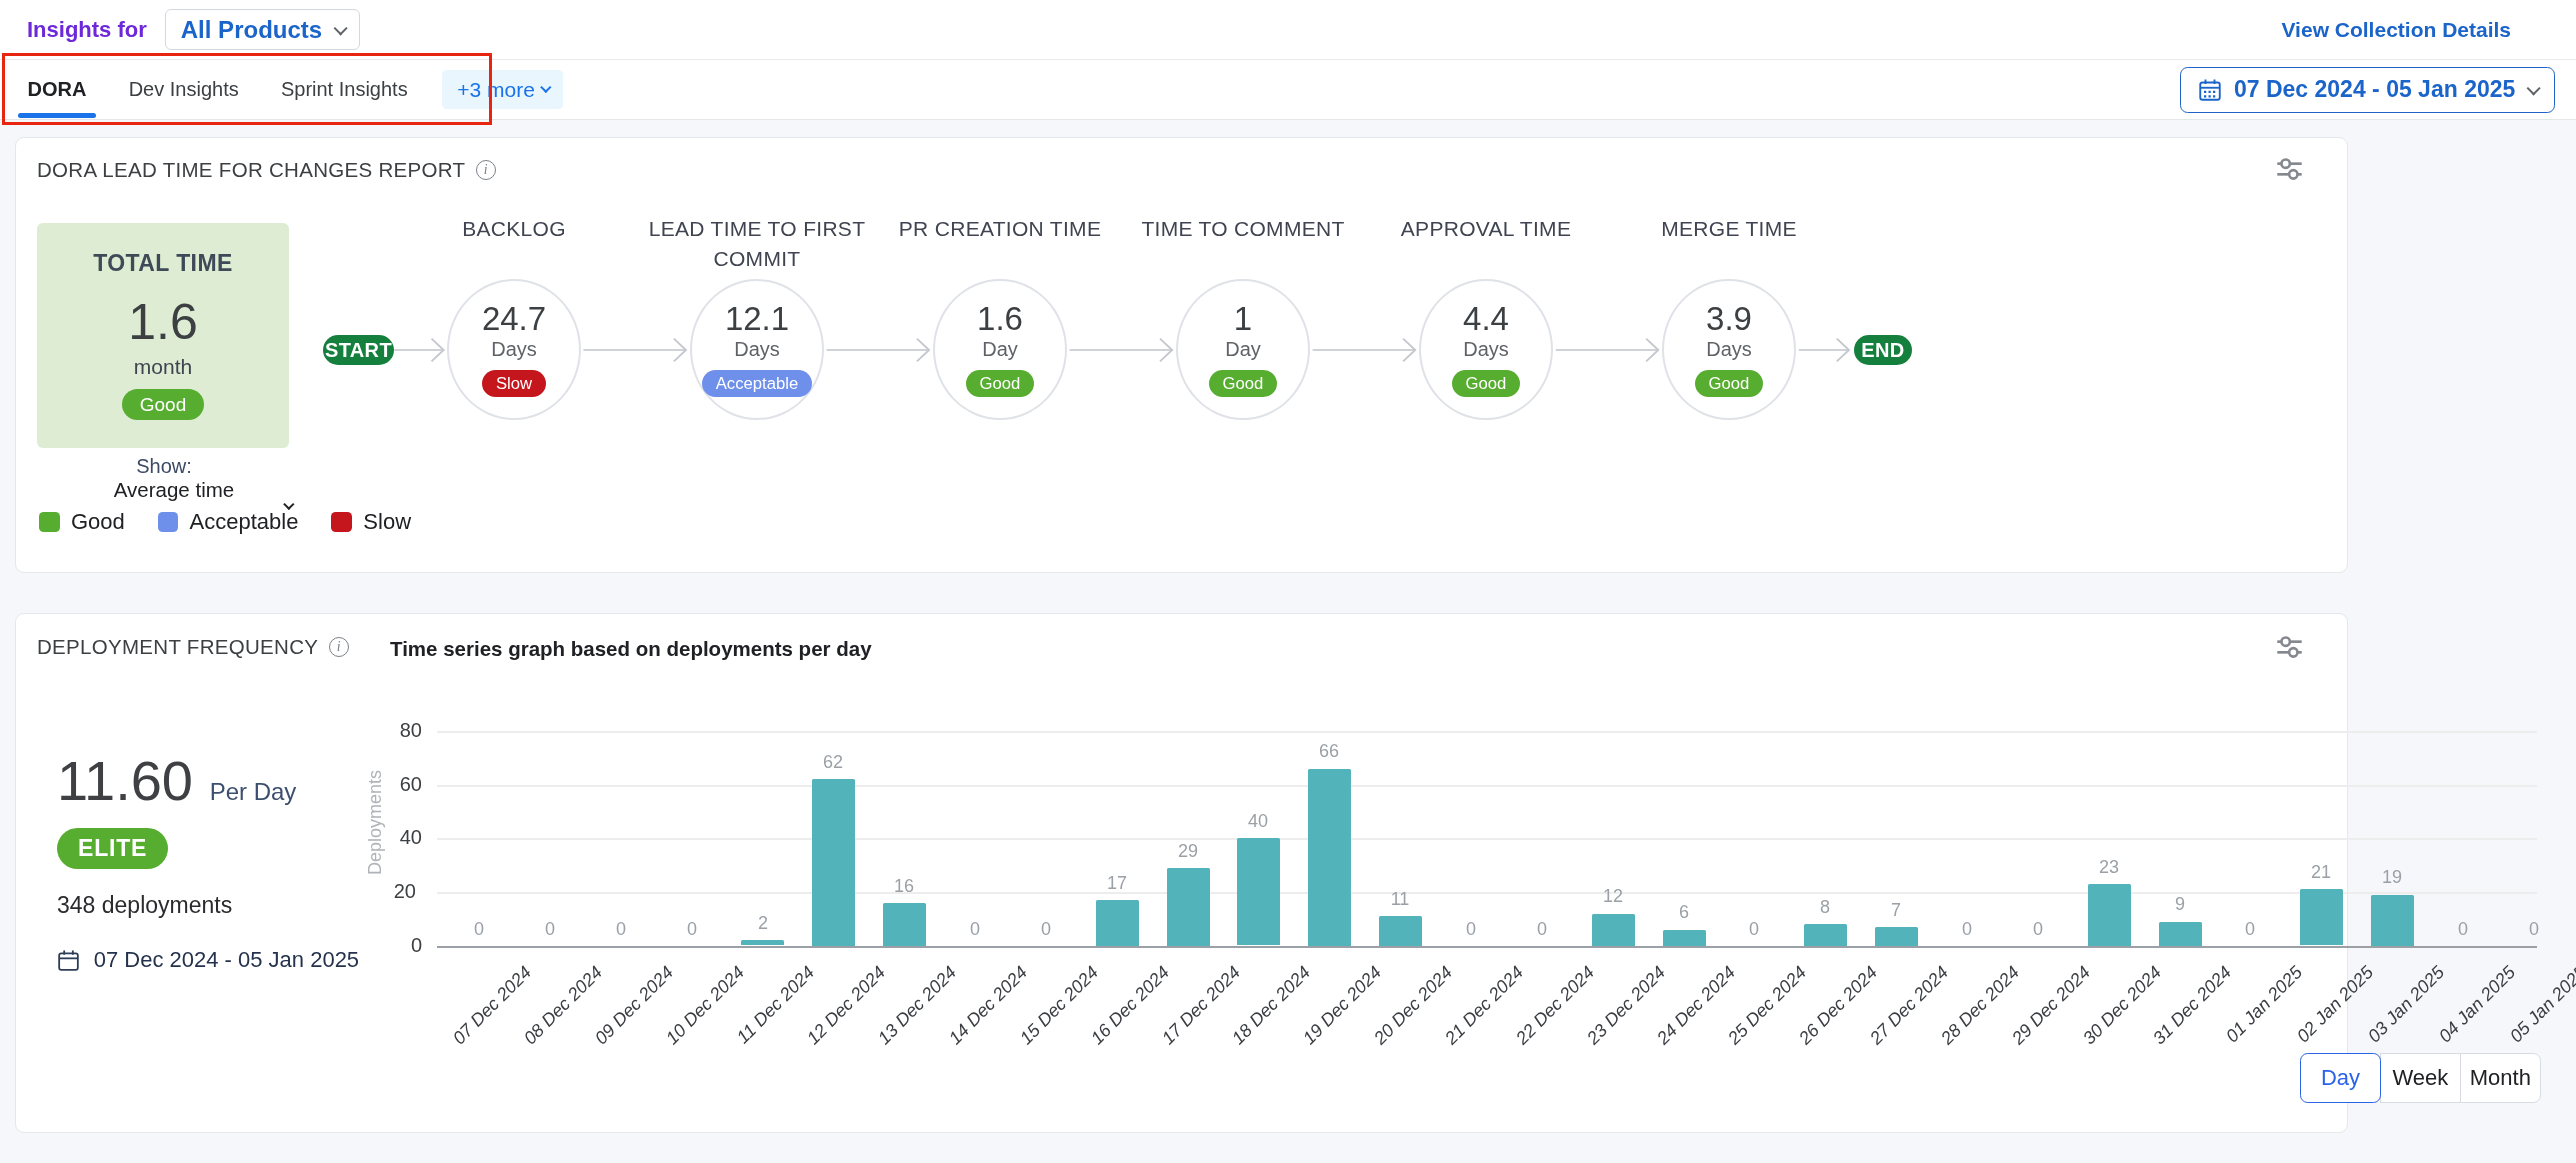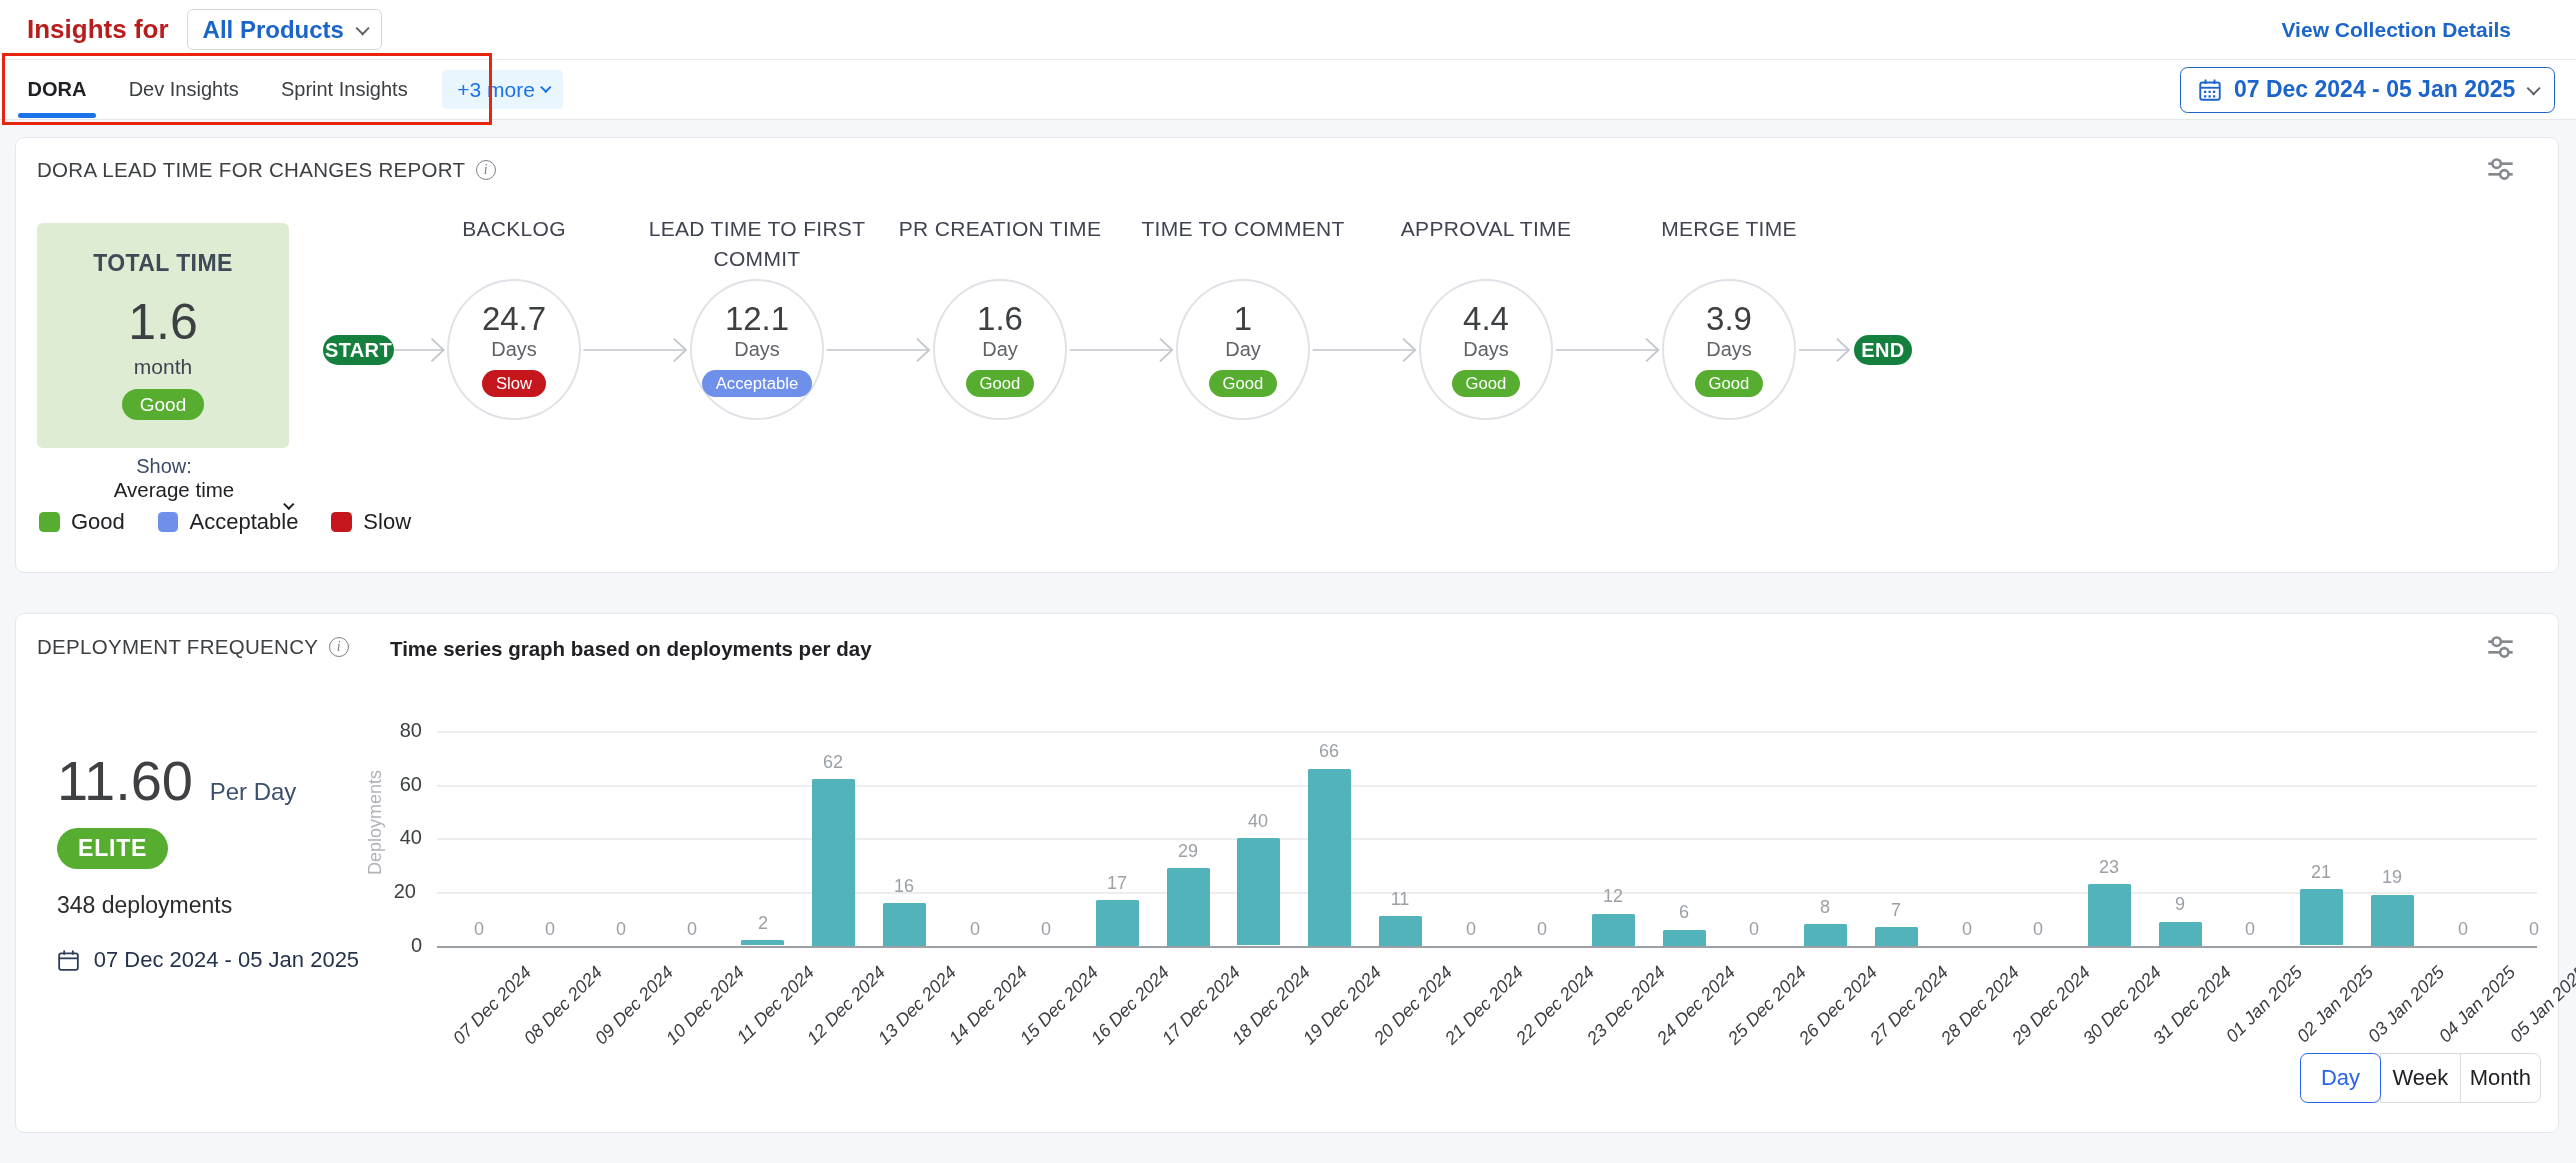--- a/index.html
+++ b/index.html
@@ -2,40 +2,40 @@
 <html style="font-size:12px"><head>
 <meta charset="utf-8">
 <style>
   * { margin:0; padding:0; box-sizing:border-box; }
   html,body { width:2576px; height:1163px; }
   body { font-family:"Liberation Sans","DejaVu Sans",sans-serif; background:#f6f7fa; color:#202124; }
   .page { position:relative; width:2576px; height:1163px; overflow:hidden; }
 
   
   .topbar { position:absolute; left:0; top:0; width:2576px; height:59px; background:#fff; display:flex; align-items:center; padding:0 27px; }
-  .ins-title { font-size:26px; font-weight:700; color:#b91c1c; }
+  .ins-title { font-size:22px; font-weight:700; color:#6d28d9; }
   .product-btn { display:flex; align-items:center; gap:12px; margin-left:18px; height:41px; padding:0 15px; background:#fff; border:1.5px solid #d3d8de; border-radius:6px; cursor:pointer; }
   .product-btn span { font-size:24px; font-weight:700; color:#1b64c9; }
   .chev { display:inline-block; width:10px; height:10px; border-right:2.7px solid #5f6368; border-bottom:2.7px solid #5f6368; transform:rotate(45deg) translateY(-2.3px); }
   .view-details { margin-left:auto; margin-right:38px; font-size:21px; font-weight:700; color:#1b64c9; cursor:pointer; text-decoration:none; }
 
   
   .tabsbar { position:absolute; left:0; top:59px; width:2576px; height:61px; background:#fff; border-top:0.8px solid #e8eaed; border-bottom:0.8px solid #e4e7ea; display:flex; align-items:center; padding-left:23px; }
   .tabs { display:flex; align-items:center; gap:33px; height:100%; }
   .tab { position:relative; height:100%; display:flex; align-items:center; font-size:20px; color:#3c4043; cursor:pointer; padding:0 4.6px; }
   .tab.active { color:#202124; font-weight:700; }
   .tab.active .underline { position:absolute; left:-4.6px; right:-4.6px; bottom:1.5px; height:4.6px; background:#1a73e8; border-radius:3px; }
   .more-chip { display:flex; align-items:center; gap:5px; margin-left:30px; background:#e9f6fe; color:#1a73e8; font-size:21px; padding:7.6px 15px; border-radius:4.6px; cursor:pointer; }
   .more-chip .chev { border-color:#1a73e8; width:8.4px; height:8.4px; border-right-width:2.3px; border-bottom-width:2.3px; }
   .date-btn { margin-left:auto; margin-right:21px; height:46px; display:flex; align-items:center; gap:12px; padding:0 16.7px; background:#fff; border:1.9px solid #2063c6; border-radius:7.6px; cursor:pointer; }
   .date-btn span { font-size:23px; font-weight:600; color:#1b64c9; }
   .red-box { position:absolute; left:2.3px; top:53px; width:490px; height:72px; border:3.8px solid #e8250f; z-index:60; pointer-events:none; }
 
   
-  .card { position:absolute; left:15px; width:2544px; background:#fff; border:0.8px solid #e4e7eb; border-radius:9px; }
+  .card { position:absolute; left:15px; width:2333px; background:#fff; border:0.8px solid #e4e7eb; border-radius:9px; }
   .card1 { top:137px; height:436px; }
   .card2 { top:613px; height:520px; }
   .card-title { position:absolute; font-size:20.5px; font-weight:500; letter-spacing:0.3px; color:#3d4043; display:flex; align-items:center; gap:10.6px; }
   .info { display:inline-flex; align-items:center; justify-content:center; width:20px; height:20px; border:1.5px solid #7b7f87; border-radius:50%; color:#7b7f87; font-size:13.7px; font-family:"Liberation Serif",serif; font-style:italic; cursor:pointer; }
   .sliders { position:absolute; right:43px; cursor:pointer; }
 
   
   .total-card { position:absolute; left:21px; top:85px; width:252px; height:225px; background:#ddecd2; border-radius:6px; display:flex; flex-direction:column; align-items:center; }
   .total-label { margin-top:27px; font-size:23px; font-weight:700; color:#3e4a57; letter-spacing:0.4px; }
   .total-value { margin-top:20px; font-size:50px; font-weight:500; color:#3c4043; line-height:1; }

